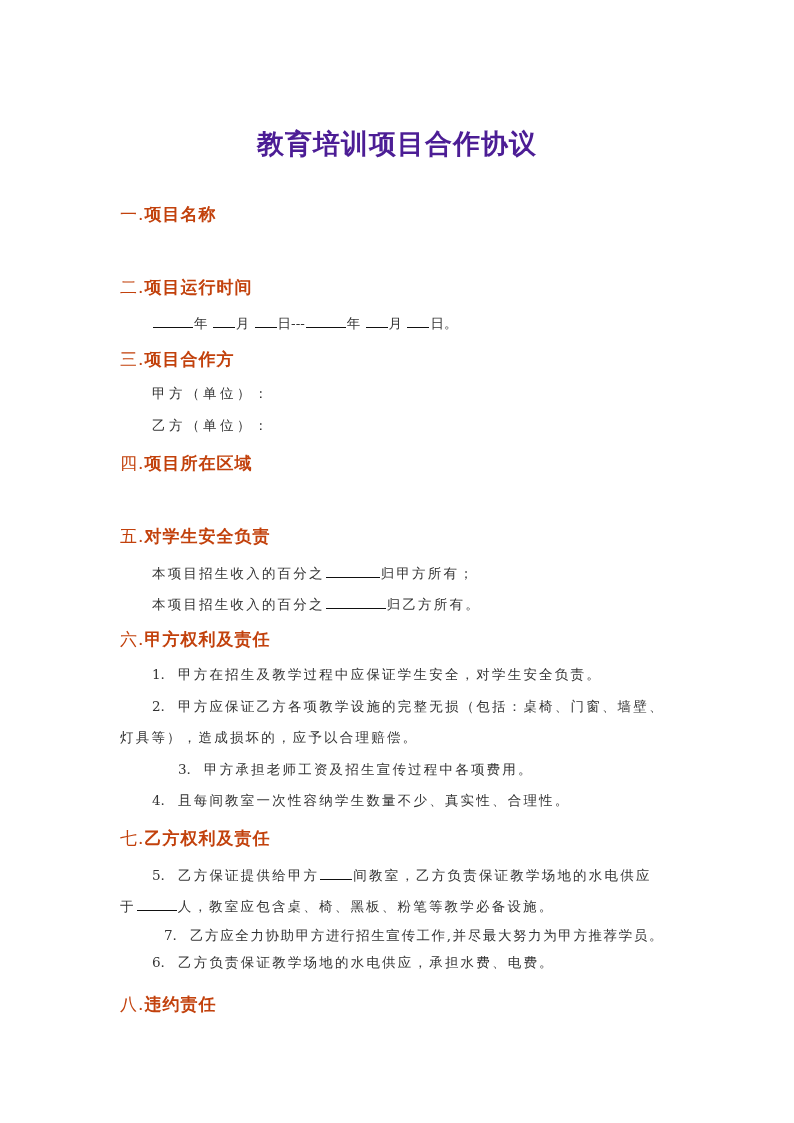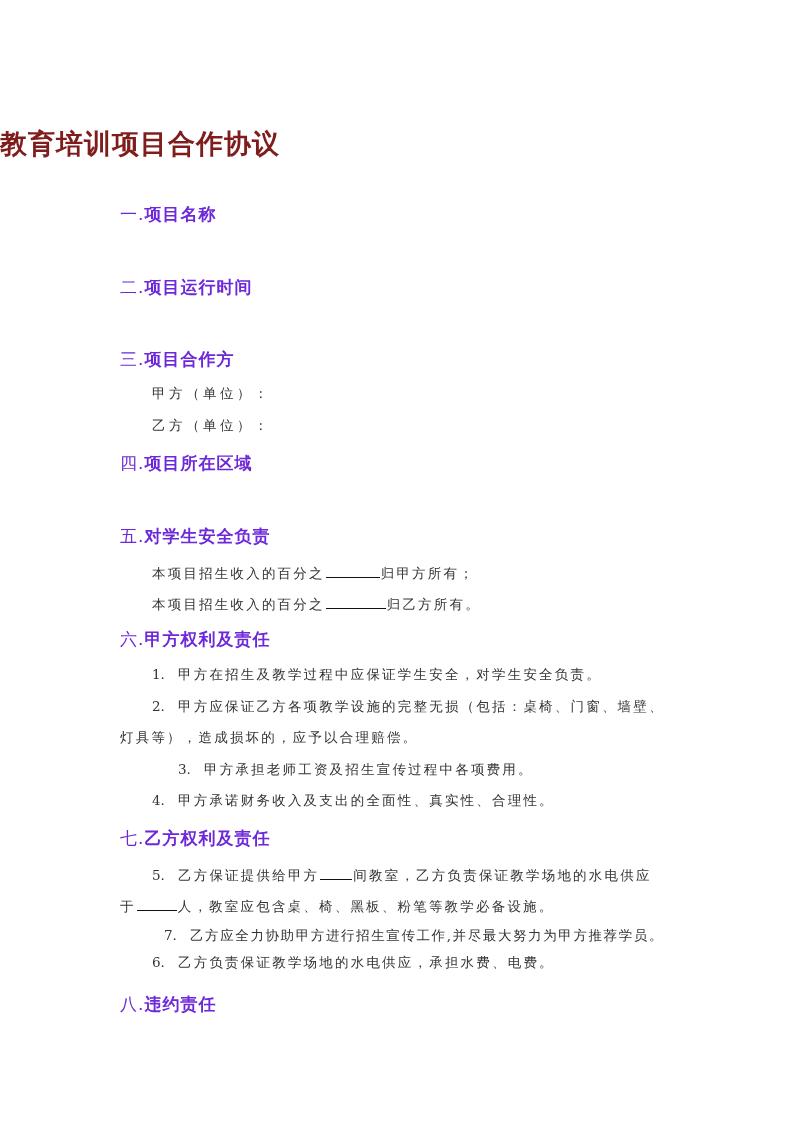--- a/index.html
+++ b/index.html
@@ -20,32 +20,33 @@
       left: 0; top: 0;
       width: 794px;
       height: 1123px;
       background: #fff;
     }
     .title {
       position: absolute;
       left: 0;
       top: 126px;
       width: 794px;
+      text-align: center;
       font-family: Liberation Serif, serif;
       font-weight: bold;
       font-size: 27px;
       letter-spacing: 1px;
-      color: #7f1d1d;
+      color: #4c1d95;
     }
     .heading {
       position: absolute;
       left: 120px;
       font-size: 17px;
       font-weight: bold;
-      color: #6d28d9;
+      color: #c2410c;
       white-space: nowrap;
       letter-spacing: 1px;
     }
     .heading .num {
       font-weight: normal;
     }
     .line {
       position: absolute;
       left: 152px;
       font-size: 13.5px;
@@ -76,20 +77,27 @@
 
   <div class="title">教育培训项目合作协议</div>
 
   <div class="heading" style="top:203px;">
     <span class="num">一.</span><span>项目名称</span>
   </div>
 
   <div class="heading" style="top:276px;">
     <span class="num">二.</span><span>项目运行时间</span>
   </div>
+  <div class="line" style="top:313px; letter-spacing:0;">
+    <span class="blank" style="width:40px;"></span><span>年</span>
+    <span class="blank" style="width:22px;"></span><span>月</span>
+    <span class="blank" style="width:22px;"></span><span>日</span><span>---</span><span class="blank" style="width:40px;"></span><span>年</span>
+    <span class="blank" style="width:22px;"></span><span>月</span>
+    <span class="blank" style="width:22px;"></span><span>日</span><span>。</span>
+  </div>
 
   <div class="heading" style="top:348px;">
     <span class="num">三.</span><span>项目合作方</span>
   </div>
   <div class="line" style="top:385px; letter-spacing:3.5px;">甲方（单位）：</div>
   <div class="line" style="top:417px; letter-spacing:3.5px;">乙方（单位）：</div>
 
   <div class="heading" style="top:452px;">
     <span class="num">四.</span><span>项目所在区域</span>
   </div>
@@ -111,21 +119,21 @@
     <span class="item-num">1.</span><span>甲方在招生及教学过程中应保证学生安全，对学生安全负责。</span>
   </div>
   <div class="line" style="top:698px;">
     <span class="item-num">2.</span><span>甲方应保证乙方各项教学设施的完整无损（包括：桌椅、门窗、墙壁、</span>
   </div>
   <div class="line flush" style="top:729px;">灯具等），造成损坏的，应予以合理赔偿。</div>
   <div class="line" style="top:761px;margin-left:26px;">
     <span class="item-num">3.</span><span>甲方承担老师工资及招生宣传过程中各项费用。</span>
   </div>
   <div class="line" style="top:792px;">
-    <span class="item-num">4.</span><span>甲方承诺财务收入及支出的全面性、真实性、合理性。</span>
+    <span class="item-num">4.</span><span>且每间教室一次性容纳学生数量不少、真实性、合理性。</span>
   </div>
 
   <div class="heading" style="top:827px;">
     <span class="num">七.</span><span>乙方权利及责任</span>
   </div>
   <div class="line" style="top:865px;">
     <span class="item-num">5.</span><span>乙方保证提供给甲方</span><span class="blank" style="width:32px;"></span><span>间教室，乙方负责保证教学场地的水电供应</span>
   </div>
   <div class="line flush" style="top:896px;">
     <span>于</span><span class="blank" style="width:40px;"></span><span>人，教室应包含桌、椅、黑板、粉笔等教学必备设施。</span>

